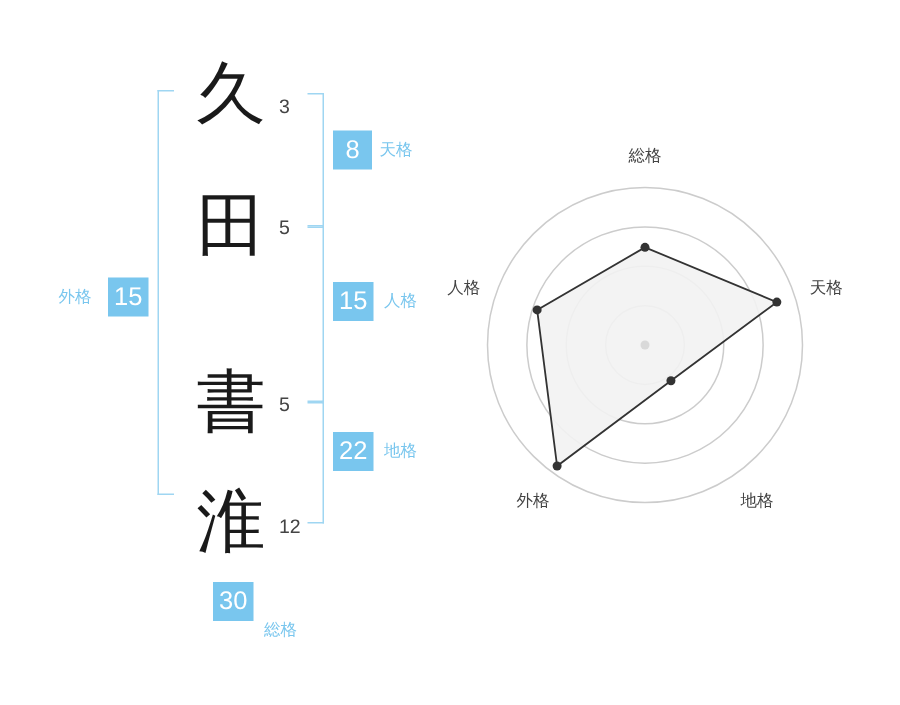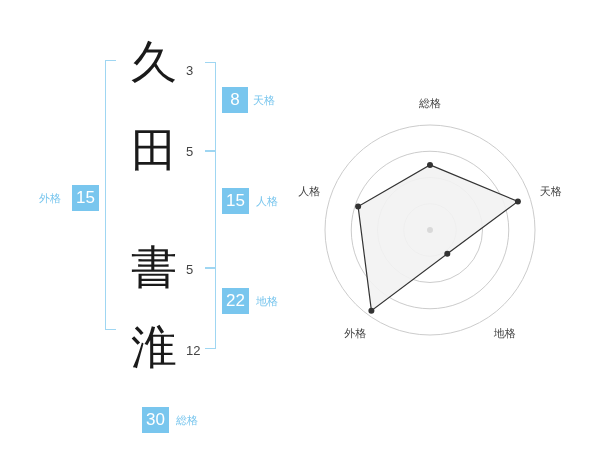--- a/index.html
+++ b/index.html
@@ -111,21 +111,21 @@
 
   <div class="badge" style="left:222px; top:188px;">15</div>
   <div class="badge-label" style="left:256px; top:188px;">人格</div>
 
   <div class="badge" style="left:222px; top:288px;text-align:center;">22</div>
   <div class="badge-label" style="left:256px; top:288px;">地格</div>
 
   <div class="badge" style="left:72px; top:185px;">15</div>
   <div class="badge-label" style="left:39px; top:185px;">外格</div>
 
-  <div class="badge" style="left:142px; top:407px;">30</div>
+  <div class="badge" style="left:142px; top:388px;">30</div>
   <div class="badge-label" style="left:176px; top:407px;">総格</div>
 
   <div id="radar">
     <svg width="260" height="260" viewBox="0 0 260 260">
       <g id="radar-rings">
           <circle cx="130" cy="130" r="105" fill="none" stroke="#cccccc" stroke-width="1"></circle>
           <circle cx="130" cy="130" r="78.75" fill="none" stroke="#cccccc" stroke-width="1"></circle>
           <circle cx="130" cy="130" r="52.5" fill="none" stroke="#cccccc" stroke-width="1"></circle>
           <circle cx="130" cy="130" r="26.25" fill="none" stroke="#cccccc" stroke-width="1"></circle>
         </g>

